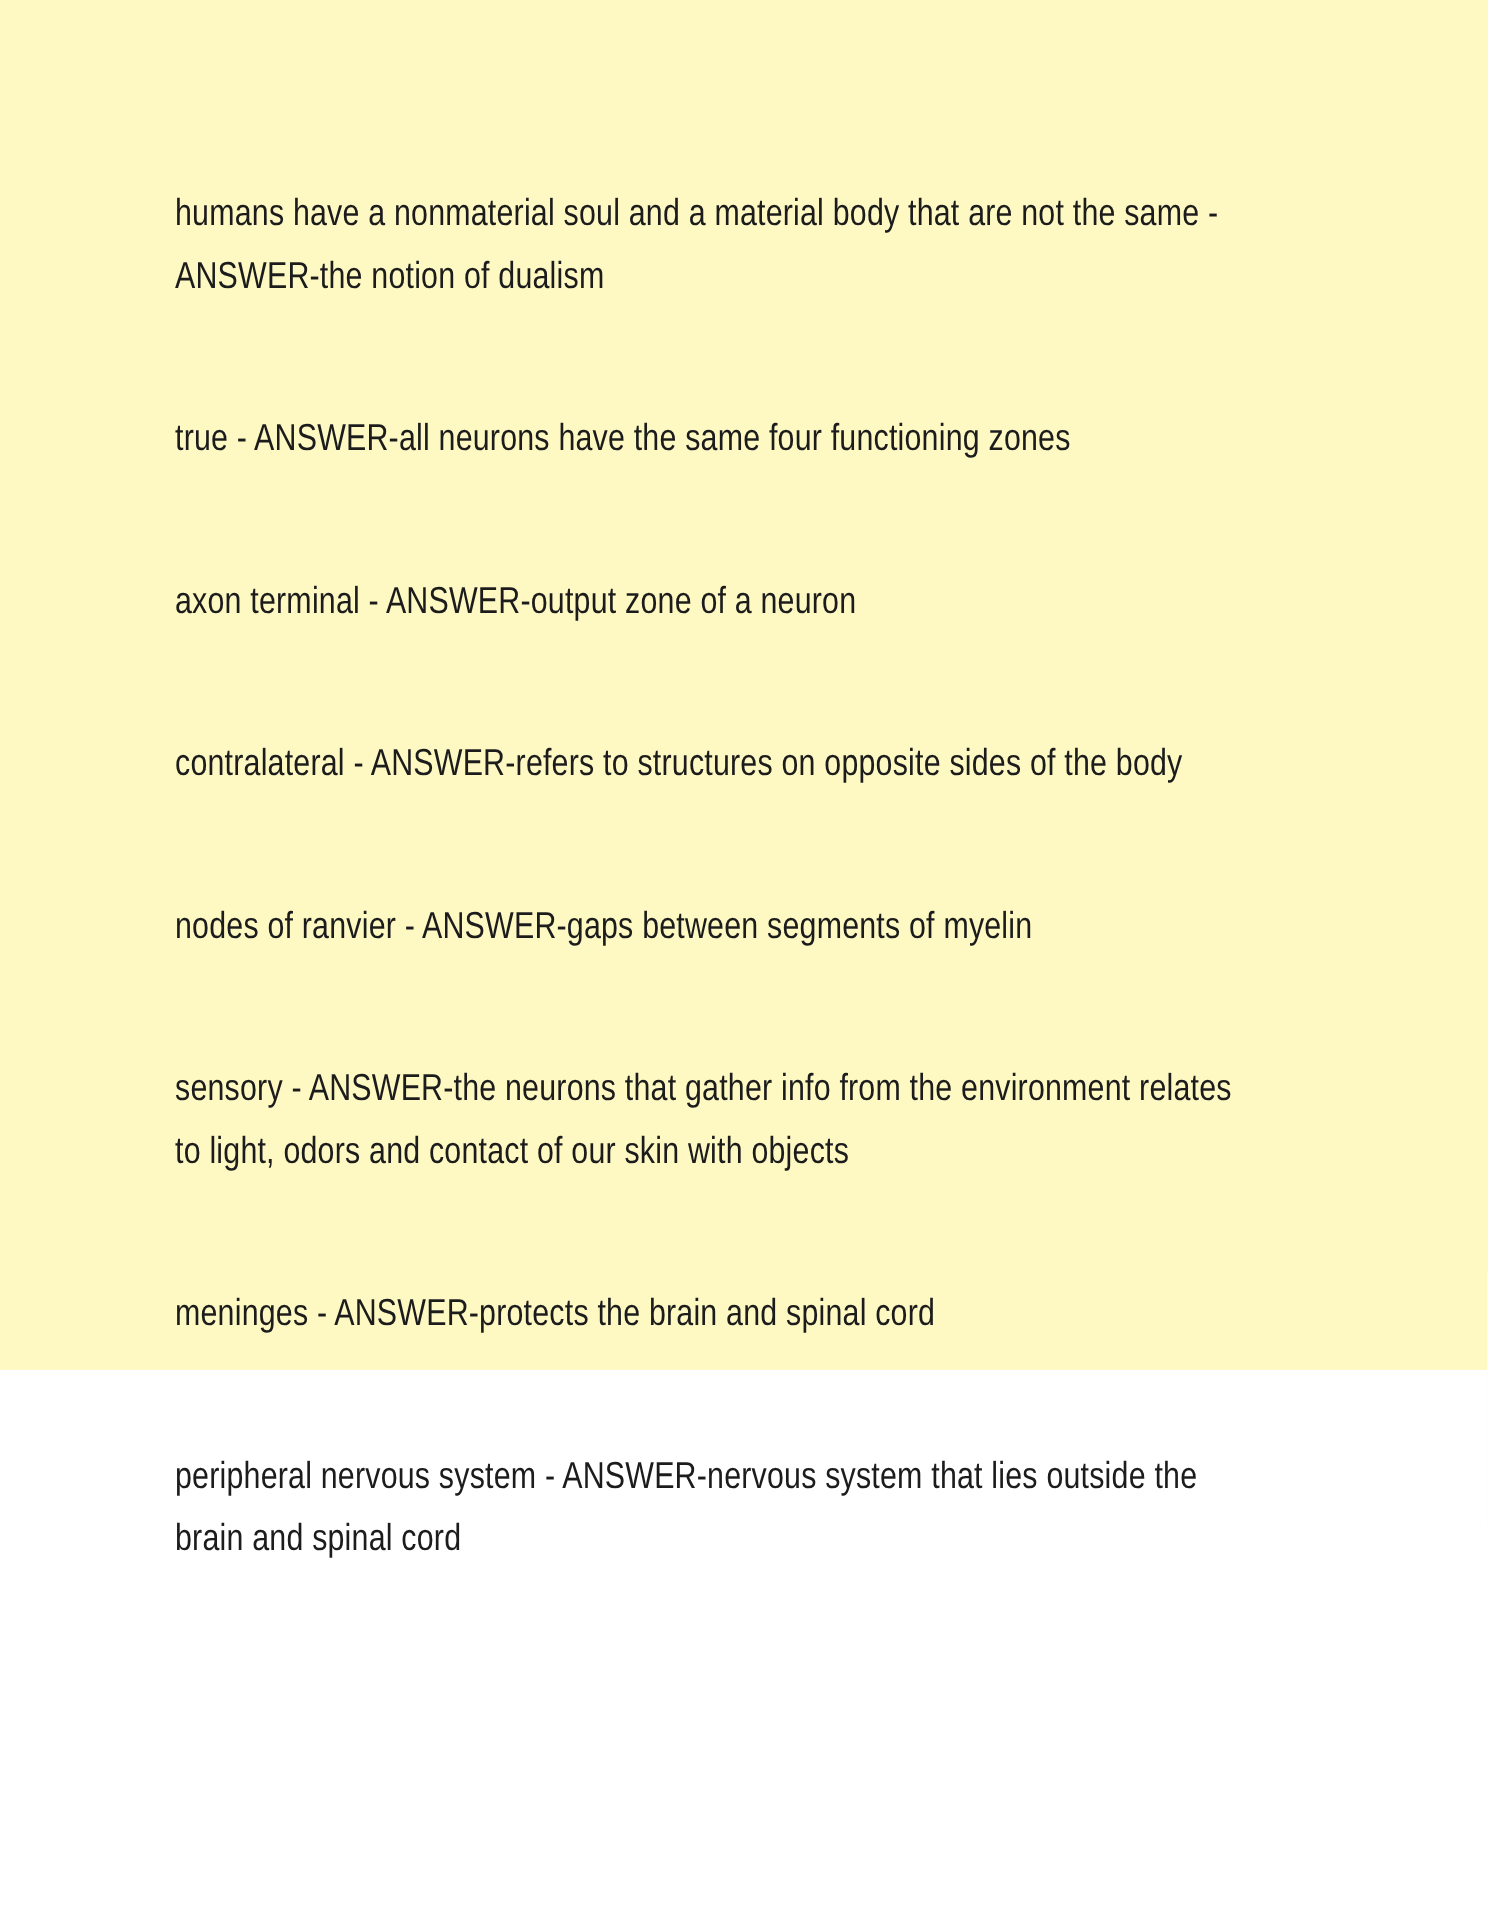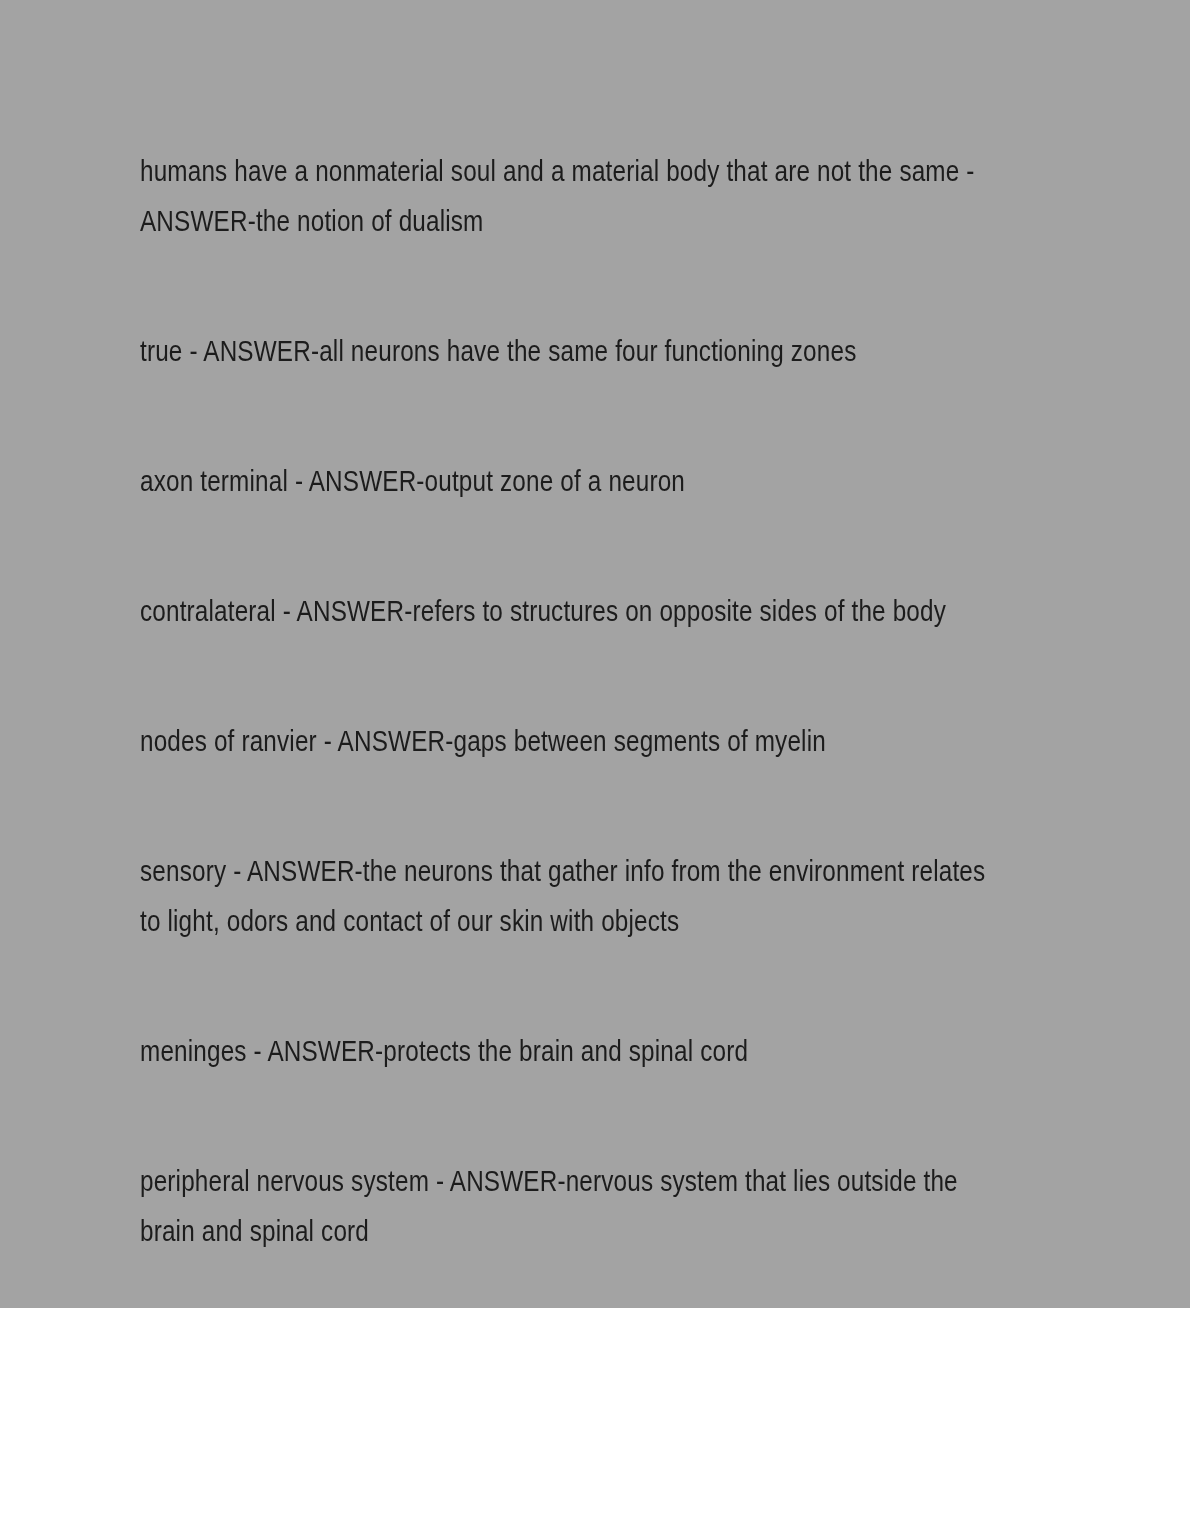--- a/index.html
+++ b/index.html
@@ -12,22 +12,22 @@
     height: 1540px;
     position: relative;
     font-family: "Liberation Sans", sans-serif;
     overflow: hidden;
   }
   .doc-page {
     position: absolute;
     top: 0;
     left: 0;
     width: 1190px;
-    height: 1308px;
-    background: #a3a3a3;
+    height: 1096px;
+    background: #fef9c3;
   }
   
   .doc-content {
     position: absolute;
     top: 146px;
     left: 140px;
     width: 1050px;
     transform: scaleX(0.81);
     transform-origin: top left;
     color: #1c1c1c;

